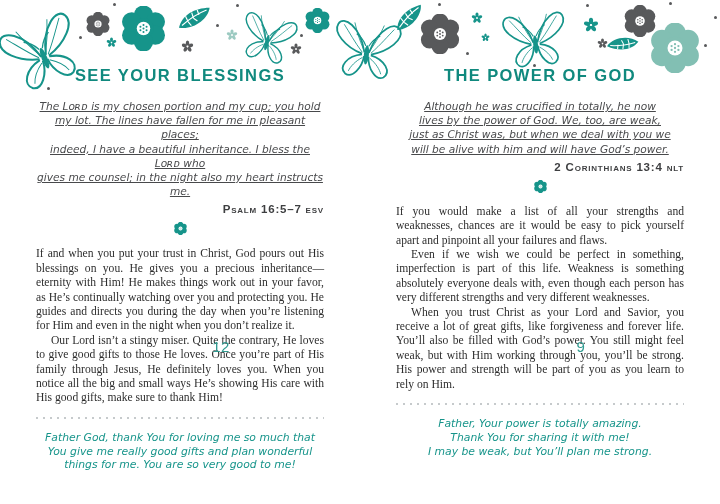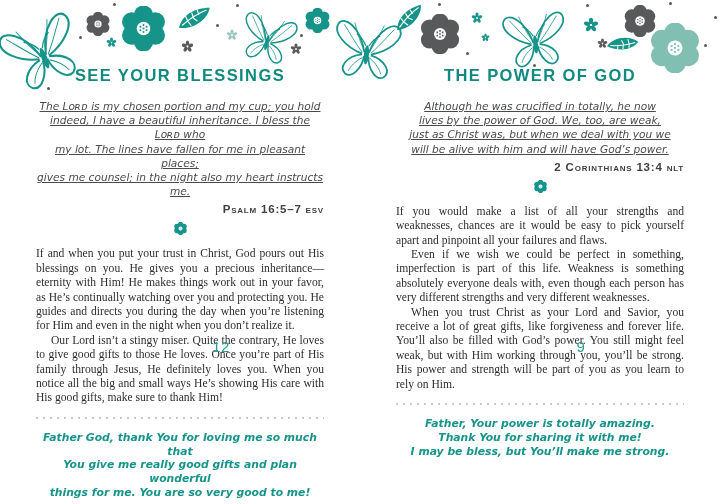--- a/index.html
+++ b/index.html
@@ -40,21 +40,21 @@
     font-size:11.6px;line-height:14.4px;color:#2d2d2d;
   }
   .bodytext p{margin:0;}
   .bodytext p.ind{text-indent:15px;}
   .divider{
     height:2px;margin:11px 0 12px;
     background:repeating-linear-gradient(to right,#c6cacc 0 1.6px,transparent 1.6px 7px);
   }
   .prayer{
     font-style:italic;font-size:10.8px;line-height:13.8px;color:#16948a;
-    font-family:"DejaVu Sans","Liberation Sans",sans-serif;font-weight:700;text-align:center;
+    font-family:"DejaVu Sans","Liberation Sans",sans-serif;font-weight:400;text-align:center;
   }
   .pagenum{
     position:absolute;bottom:21px;left:0;width:100%;text-align:center;
     font-size:15px;letter-spacing:.5px;color:#2f9a90;padding-left:41px;
   }
 </style>
 </head>
 <body>
 
 <svg width="0" height="0" style="position:absolute" aria-hidden="true">
@@ -200,22 +200,22 @@
   <i class="dot" style="left:669px;top:2px;width:3px;height:3px"></i>
   <i class="dot" style="left:704px;top:44px;width:3px;height:3px"></i>
   <i class="dot" style="left:714px;top:16px;width:3px;height:3px"></i>
 </div>
 
 <section class="page left">
   <div class="page-inner">
     <h1 class="title">SEE YOUR BLESSINGS</h1>
     <div class="scripture">
       <div>The Lᴏʀᴅ is my chosen portion and my cup; you hold</div>
+      <div>my lot. The lines have fallen for me in pleasant places;</div>
       <div>indeed, I have a beautiful inheritance. I bless the Lᴏʀᴅ who</div>
-      <div>my lot. The lines have fallen for me in pleasant places;</div>
       <div>gives me counsel; in the night also my heart instructs me.</div>
     </div>
     <div class="reference">Psalm 16:5–7 esv</div>
     <svg class="ornament teal" viewBox="0 0 44 44">
         <use href="#flw"></use>
       </svg>
     <div class="bodytext">
       <p>If and when you put your trust in Christ, God pours out His blessings on you. He gives you a precious inheritance—eternity with Him! He makes things work out in your favor, as He’s continually watching over you and protecting you. He guides and directs you during the day when you’re listening for Him and even in the night when you don’t realize it.</p>
       <p class="ind">Our Lord isn’t a stingy miser. Quite the contrary, He loves to give good gifts to those He loves. Once you’re part of His family through Jesus, He definitely loves you. When you notice all the big and small ways He’s showing His care with His good gifts, make sure to thank Him!</p>
     </div>
@@ -244,17 +244,17 @@
       </svg>
     <div class="bodytext">
       <p>If you would make a list of all your strengths and weaknesses, chances are it would be easy to pick yourself apart and pinpoint all your failures and flaws.</p>
       <p class="ind">Even if we wish we could be perfect in something, imperfection is part of this life. Weakness is something absolutely everyone deals with, even though each person has very different strengths and very different weaknesses.</p>
       <p class="ind">When you trust Christ as your Lord and Savior, you receive a lot of great gifts, like forgiveness and forever life. You’ll also be filled with God’s power. You still might feel weak, but with Him working through you, you’ll be strong. His power and strength will be part of you as you learn to rely on Him.</p>
     </div>
     <div class="divider"></div>
     <div class="prayer">
       <div>Father, Your power is totally amazing.</div>
       <div>Thank You for sharing it with me!</div>
-      <div>I may be bless, but You’ll make me strong.</div>
+      <div>I may be weak, but You’ll plan me strong.</div>
     </div>
   </div>
   <div class="pagenum">9</div>
 </section>
 
 </body></html>

